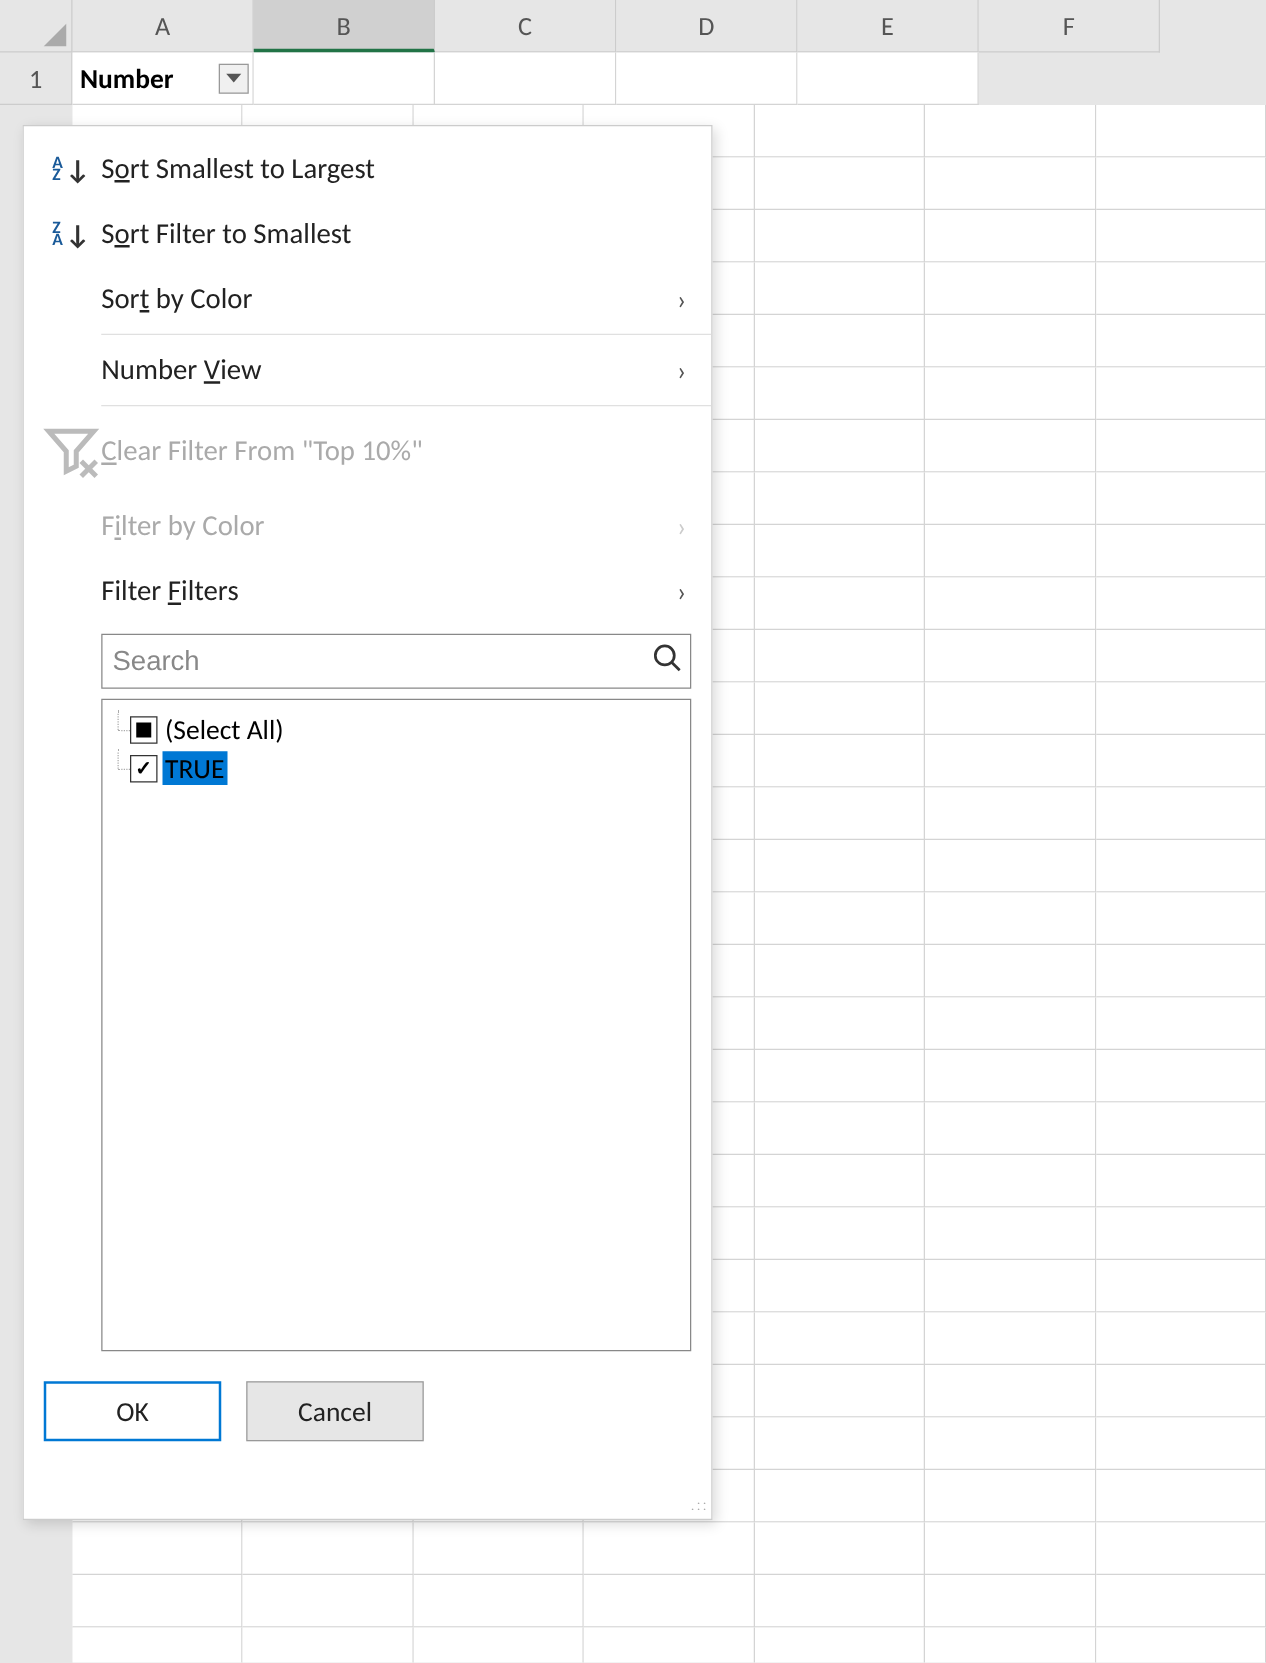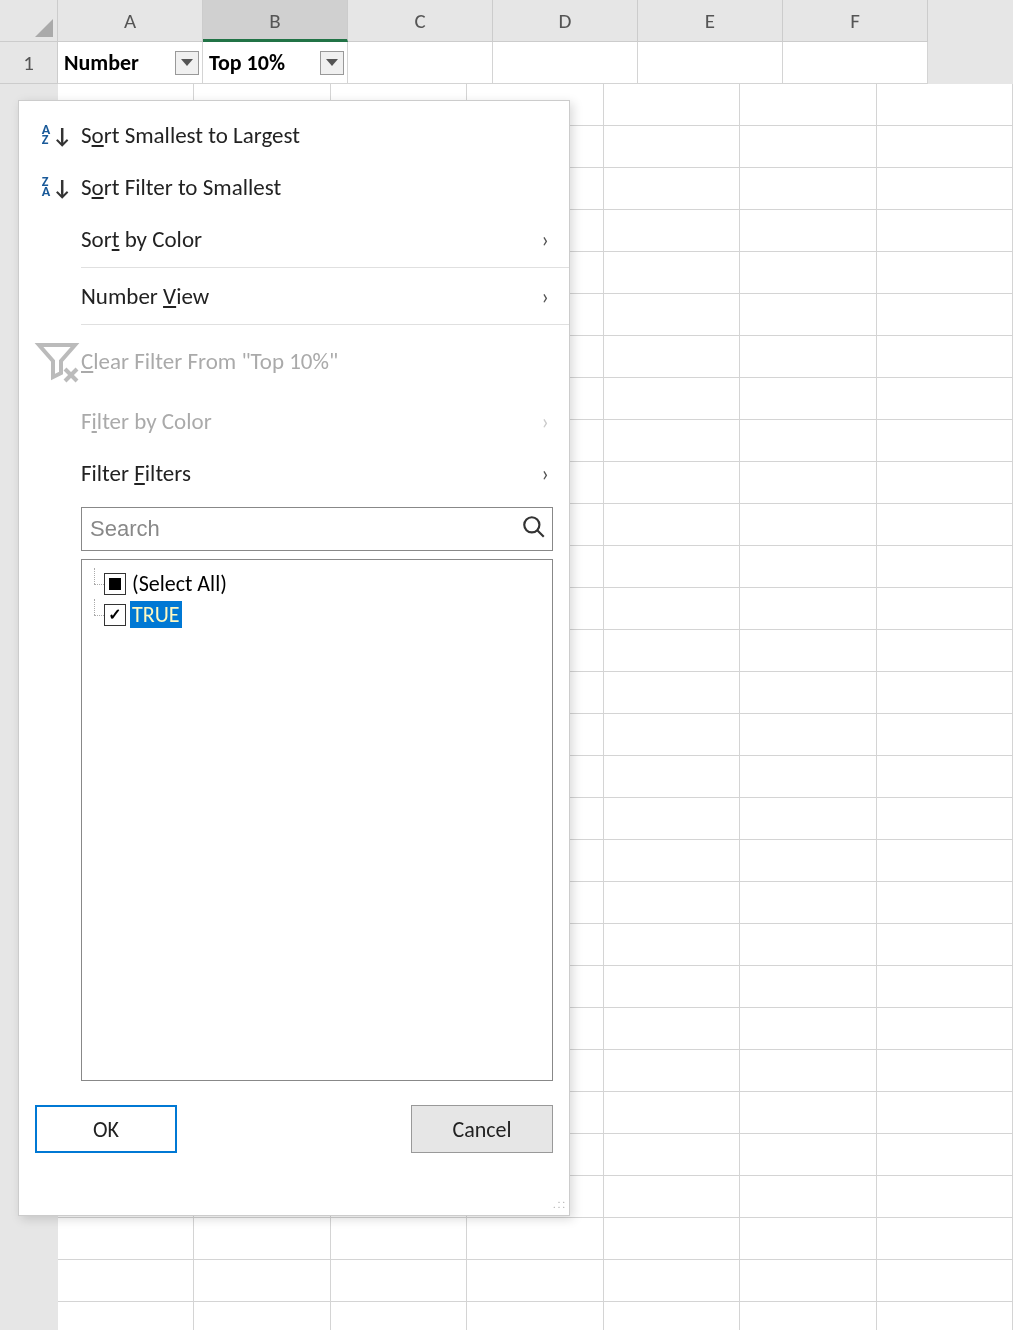--- a/index.html
+++ b/index.html
@@ -231,26 +231,26 @@
       background: #000;
     }
     .chk.checked::after {
       content: "✓";
       color: #000;
       font-weight: bold;
     }
     .val-label { padding: 0 2px; }
     .val-label.selected {
       background: #0078d4;
-      color: #fef9c3;
+      color: #000000;
     }
     
     .btn-row {
       display: flex;
-      justify-content: space-between;
+      justify-content: flex-start;
       gap: 20px;
       padding: 20px 16px 10px;
     }
     .btn {
       width: 142px;
       height: 48px;
       font-size: 22px;
       border: 1px solid #999;
       background: #e6e6e6;
       display: flex;
@@ -288,24 +288,20 @@
     <div class="col-header">F</div>
   </div>
   <div class="grid-body">
     <div class="row-headers">
       <div class="row-header">1</div>
     </div>
     <div class="cells">
       <div class="row">
         <div class="cell bold clipped">
           <span>Number</span>
-          <span class="filter-btn"></span>
-        </div>
-        <div class="cell bold clipped">
-          <span>Top 10%</span>
           <span class="filter-btn"></span>
         </div>
         <div class="cell"></div>
         <div class="cell"></div>
         <div class="cell"></div>
         <div class="cell"></div>
       </div>
 
     </div>
   </div>

